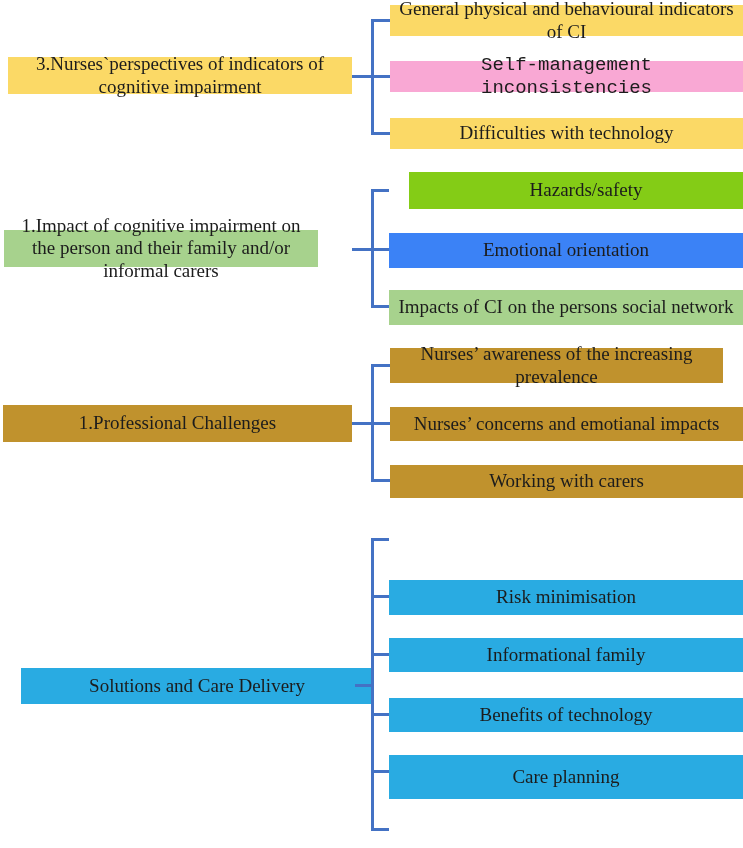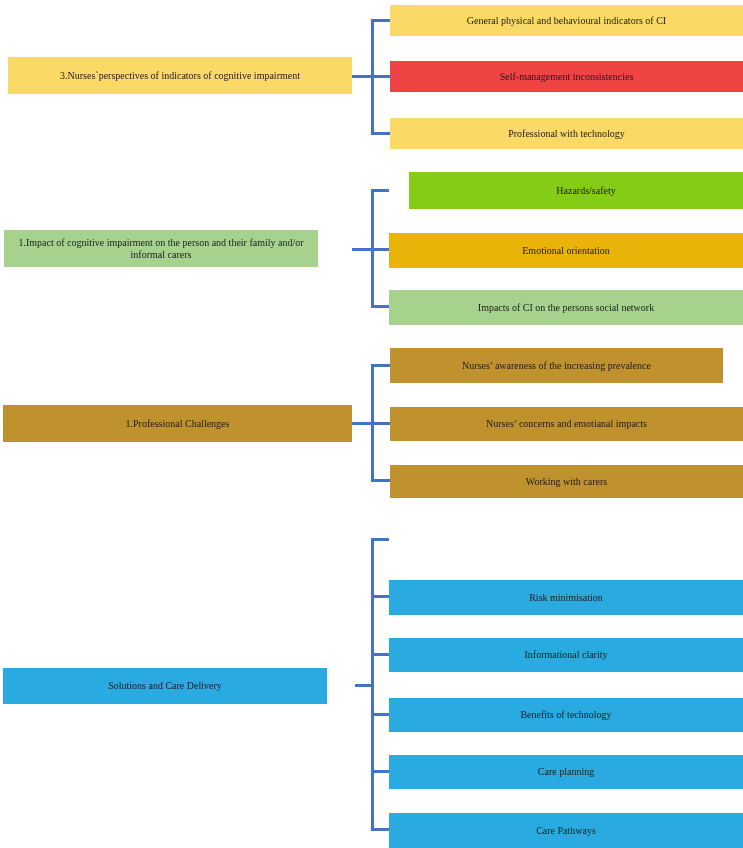--- a/index.html
+++ b/index.html
@@ -8,21 +8,21 @@
     width:743px;height:848px;
     background:#ffffff;
     font-family:"Liberation Serif","DejaVu Serif",serif;
     color:#1c1c1c;
     overflow:hidden;
   }
   .box{
     position:absolute;
     display:flex;align-items:center;justify-content:center;
     text-align:center;
-    font-size:10px;line-height:1.16;
+    font-size:19px;line-height:1.16;
     padding:1px 4px;box-sizing:border-box;
   }
   .hline,.vline{position:absolute;background:var(--connector,#4472C4);}
 
   
   .s1-left {left:8;  left:8px;  top:57px;  width:344px;height:37px;}
   .s1-r0   {left:390px;top:5px;  width:353px;height:31px;}
   .s1-r1   {left:390px;top:61px; width:353px;height:31px;}
   .s1-r2   {left:390px;top:118px;width:353px;height:31px;}
   .s1-v    {left:371px;top:19px; width:3px;  height:116px;}
@@ -44,26 +44,26 @@
   .s3-left {left:3px;  top:405px;width:349px;height:37px;}
   .s3-r0   {left:390px;top:348px;width:333px;height:35px;}
   .s3-r1   {left:390px;top:407px;width:353px;height:34px;}
   .s3-r2   {left:390px;top:465px;width:353px;height:33px;}
   .s3-v    {left:371px;top:364px;width:3px;  height:118px;}
   .s3-h0   {left:371px;top:364px;width:19px; height:3px;}
   .s3-h1   {left:352px;top:422px;width:38px; height:3px;}
   .s3-h2   {left:371px;top:479px;width:19px; height:3px;}
 
   
-  .s4-left {left:3px;  top:668px;width:324px;height:36px;}
+  .s4-left {left:21px;  top:668px;width:352px;height:36px;}
   .s4-r0   {left:389px;top:522px;width:354px;height:36px;}
   .s4-r1   {left:389px;top:580px;width:354px;height:35px;}
   .s4-r2   {left:389px;top:638px;width:354px;height:34px;}
   .s4-r3   {left:389px;top:698px;width:354px;height:34px;}
-  .s4-r4   {left:389px;top:755px;width:354px;height:34px;}
+  .s4-r4   {left:389px;top:755px;width:354px;height:44px;}
   .s4-r5   {left:389px;top:813px;width:354px;height:35px;}
   .s4-v    {left:371px;top:538px;width:3px;  height:293px;}
   .s4-h0   {left:371px;top:538px;width:18px; height:3px;}
   .s4-h1   {left:371px;top:595px;width:18px; height:3px;}
   .s4-h2   {left:371px;top:653px;width:18px; height:3px;}
   .s4-h3   {left:371px;top:713px;width:18px; height:3px;}
   .s4-h4   {left:371px;top:770px;width:18px; height:3px;}
   .s4-h5   {left:371px;top:828px;width:18px; height:3px;}
   .s4-hl   {left:355px;top:684px;width:19px; height:3px;}
 </style>
@@ -71,30 +71,30 @@
 <body>
 
 <div class="canvas" style="color: rgb(28, 28, 28);">
 
   <div class="box s1-left" style="background-color: rgb(251, 217, 102);">3.Nurses`perspectives of indicators of cognitive impairment</div>
   <div class="vline s1-v"></div>
   <div class="hline s1-h0"></div>
   <div class="hline s1-h1"></div>
   <div class="hline s1-h2"></div>
   <div class="box s1-r0" style="background-color: rgb(251, 217, 102);">General physical and behavioural indicators of CI</div>
-  <div class="box s1-r1" style="background-color: #ef4444;">Self-management inconsistencies</div>
-  <div class="box s1-r2" style="background-color: rgb(251, 217, 102);">Professional with technology</div>
+  <div class="box s1-r1" style="background-color: #f9a8d4; font-family: Liberation Mono, monospace;">Self-management inconsistencies</div>
+  <div class="box s1-r2" style="background-color: rgb(251, 217, 102);">Difficulties with technology</div>
 
   <div class="box s2-left" style="background-color: rgb(167, 210, 141);">1.Impact of cognitive impairment on the person and their family and/or informal carers</div>
   <div class="vline s2-v"></div>
   <div class="hline s2-h0"></div>
   <div class="hline s2-h1"></div>
   <div class="hline s2-h2"></div>
   <div class="box s2-r0" style="background-color: #84cc16; margin-left: 20px;">Hazards/safety</div>
-  <div class="box s2-r1" style="background-color: #eab308;">Emotional orientation</div>
+  <div class="box s2-r1" style="background-color: #3b82f6;">Emotional orientation</div>
   <div class="box s2-r2" style="background-color: rgb(167, 210, 141);">Impacts of CI on the persons social network</div>
 
   <div class="box s3-left" style="background-color: rgb(192, 146, 45);">1.Professional Challenges</div>
   <div class="vline s3-v"></div>
   <div class="hline s3-h0"></div>
   <div class="hline s3-h1"></div>
   <div class="hline s3-h2"></div>
   <div class="box s3-r0" style="background-color: rgb(192, 146, 45);">Nurses’ awareness of the increasing prevalence</div>
   <div class="box s3-r1" style="background-color: rgb(192, 146, 45);">Nurses’ concerns and emotianal impacts</div>
   <div class="box s3-r2" style="background-color: rgb(192, 146, 45);">Working with carers</div>
@@ -102,18 +102,17 @@
   <div class="box s4-left" style="background-color: rgb(41, 171, 226);">Solutions and Care Delivery</div>
   <div class="vline s4-v"></div>
   <div class="hline s4-hl"></div>
   <div class="hline s4-h0"></div>
   <div class="hline s4-h1"></div>
   <div class="hline s4-h2"></div>
   <div class="hline s4-h3"></div>
   <div class="hline s4-h4"></div>
   <div class="hline s4-h5"></div>
   <div class="box s4-r1" style="background-color: rgb(41, 171, 226);">Risk minimisation</div>
-  <div class="box s4-r2" style="background-color: rgb(41, 171, 226);">Informational clarity</div>
+  <div class="box s4-r2" style="background-color: rgb(41, 171, 226);">Informational family</div>
   <div class="box s4-r3" style="background-color: rgb(41, 171, 226);">Benefits of technology</div>
   <div class="box s4-r4" style="background-color: rgb(41, 171, 226);">Care planning</div>
-  <div class="box s4-r5" style="background-color: rgb(41, 171, 226);">Care Pathways</div>
 
 </div>
 
 </body></html>

